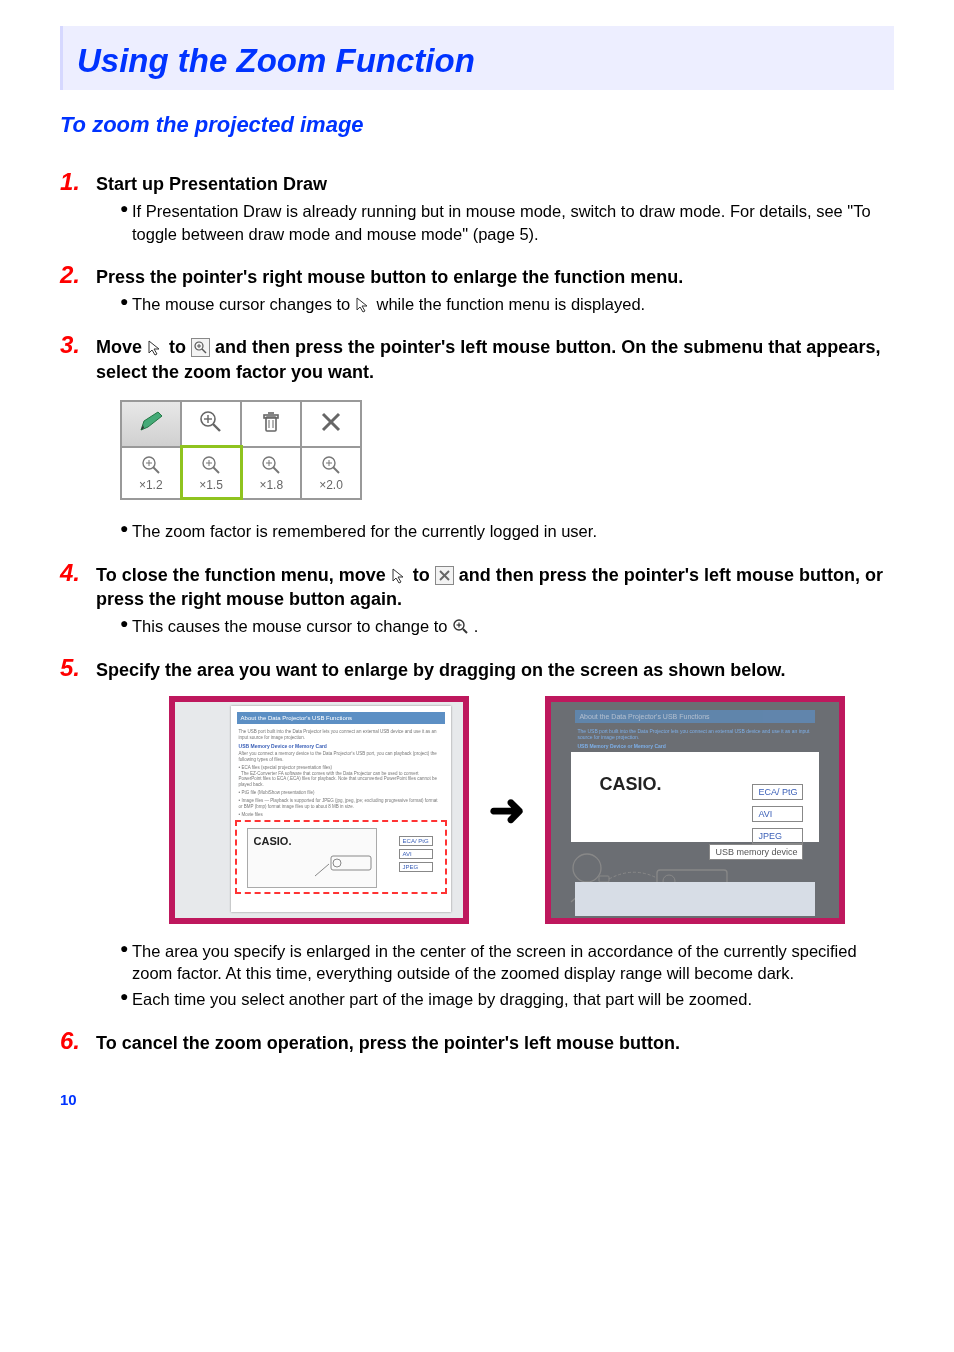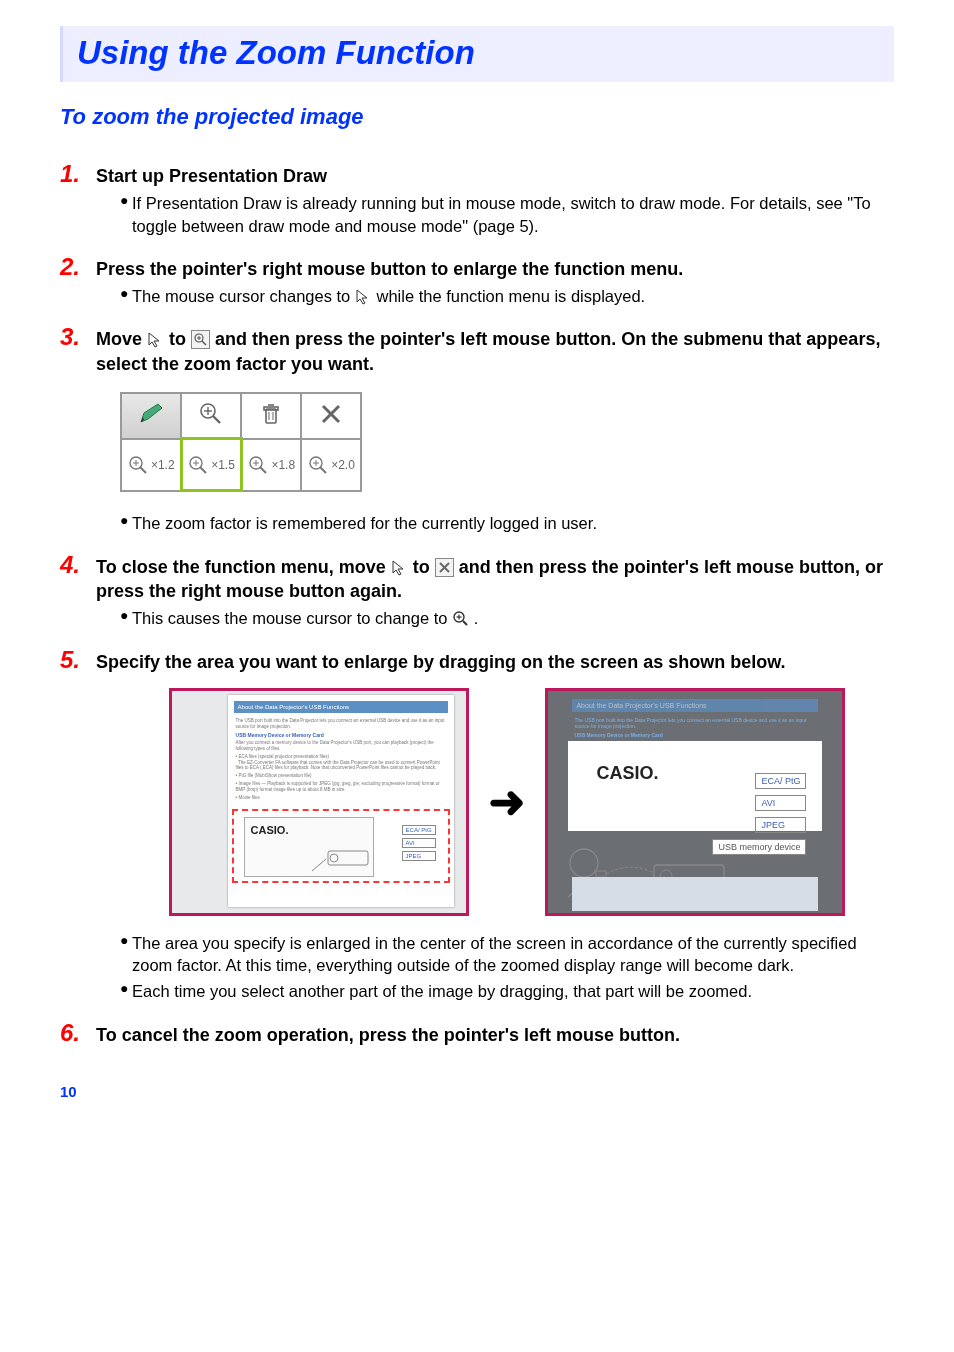--- a/index.html
+++ b/index.html
@@ -10,21 +10,21 @@
       background: #fff;
       color: #000;
       padding: 0;
     }
     .page { padding: 26px 60px 40px 60px; }
     .main-heading {
       background: #edeeff;
       color: #0033ff;
       font-size: 33px;
       font-weight: bold;
-      padding: 8px 14px 10px 14px;
+      padding: 16px 14px 10px 14px;
       border-left: 3px solid #d6d8ff;
       margin-bottom: 22px;
       font-style: italic;
     }
     .sub-heading {
       color: #0033ff;
       font-size: 22px;
       font-weight: bold;
       margin-bottom: 30px;
       font-style: italic;
@@ -83,25 +83,25 @@
       text-align: center;
       vertical-align: middle;
       font-size: 12px;
       color: #666;
     }
     .zoom-table .top-row td { height: 46px; }
     .zoom-table .top-row td:first-child {
       background: linear-gradient(#e8e8e8,#d0d0d0);
     }
     .zoom-table .highlighted { border: 3px solid #8fc31f; }
-    .zoom-cell-inner { display:flex; flex-direction:row; align-items:center; justify-content:center; gap:2px;}
+    .zoom-cell-inner { display:flex; flex-direction:column; align-items:center; justify-content:center; gap:2px;}
     .factor { font-size:12px; color:#666; }
     
     .picture-row { display:flex; align-items:center; justify-content:center; gap:20px; margin:14px 0 16px 60px;}
-    .picture-box { border:3px solid #be185d; width:300px; height:228px; position:relative; background:#eef0f2; overflow:hidden;}
+    .picture-box { border:6px solid #be185d; width:300px; height:228px; position:relative; background:#eef0f2; overflow:hidden;}
     .arrow-big { font-size:44px; font-weight:bold; }
     .doc-mock { position:absolute; inset:0; background:#e7e9eb;}
     .doc-page { position:absolute; top:4px; left:56px; right:12px; bottom:6px; background:#fff; box-shadow:0 0 2px #888;}
     .blue-bar { background:#5c8fc4; color:#fff; font-size:6px; padding:3px 4px; margin:6px 6px 4px 6px;}
     .tiny-text{ color:#3a5fb7; font-size:5px; padding:1px 8px; line-height:1.3;}
     .tiny-grey{ color:#777; font-size:4.5px; padding:1px 8px; line-height:1.3;}
     .dash-box{ position:absolute; border:2px dashed #f33; top:118px; left:60px; right:16px; height:74px; }
     .left-pic .casio-zone{ position:absolute; top:126px; left:72px; width:130px; height:60px; background:#fafafa; border:1px solid #aaa; display:flex; align-items:flex-start; justify-content:flex-start; padding:6px;}
     .casio-logo{font-weight:bold; font-size:11px; color:#222;}
     .chip{ border:1px solid #888; font-size:6px; padding:1px 3px; color:#3a5fb7;}

